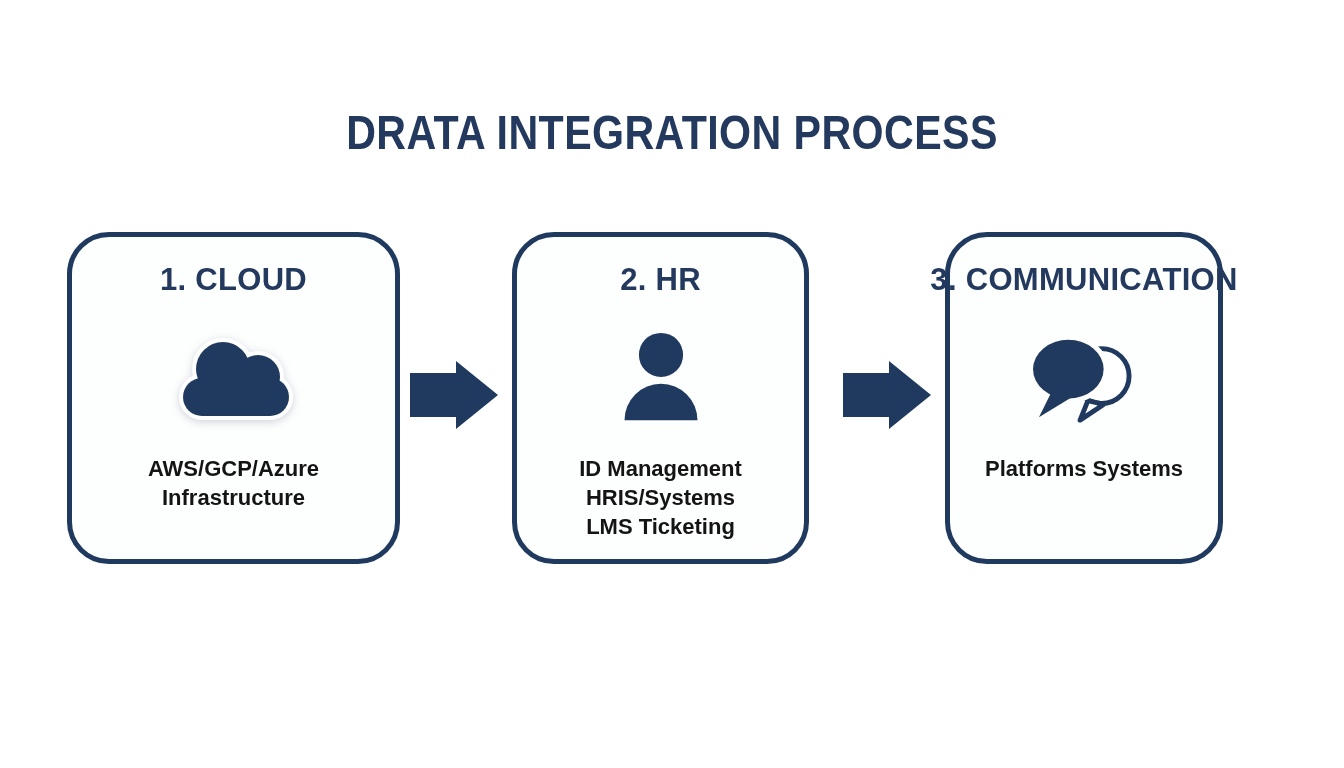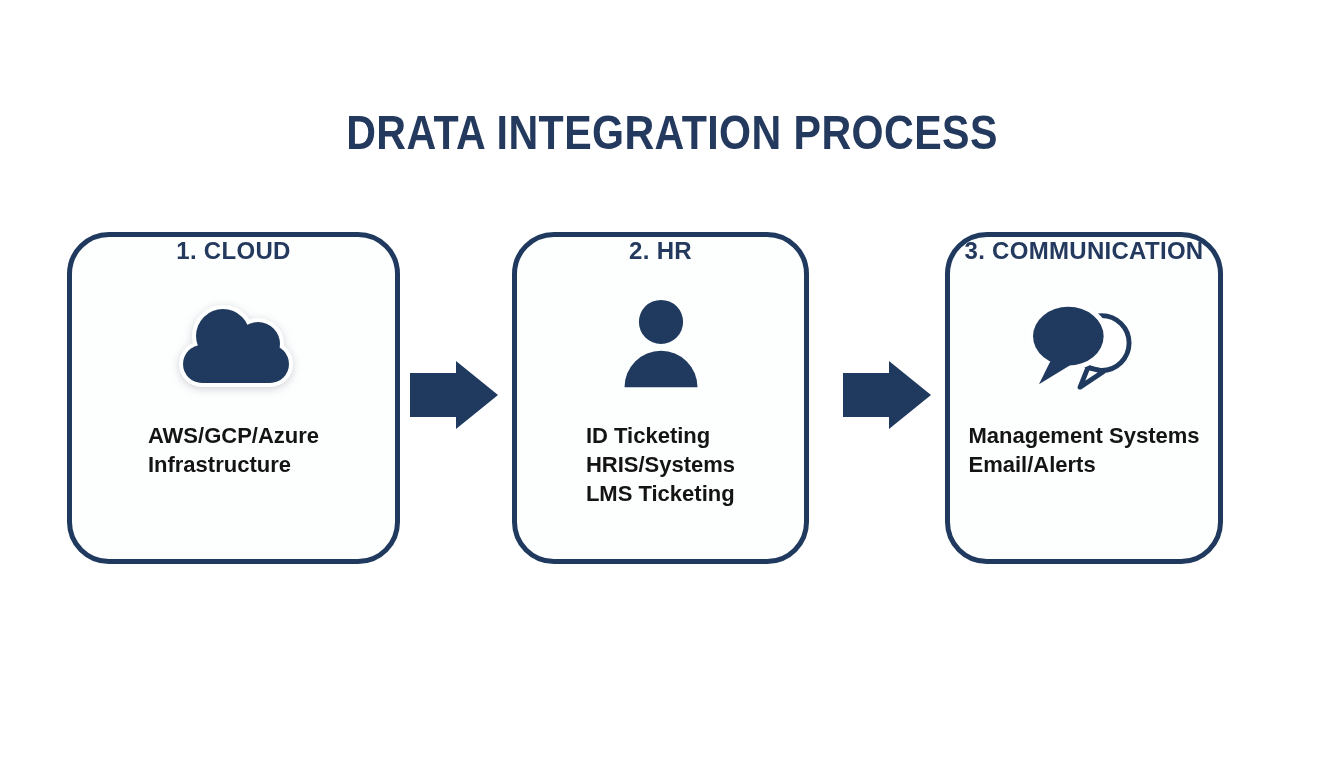--- a/index.html
+++ b/index.html
@@ -37,37 +37,39 @@
     border: 5px solid #1f3a5e;
     border-radius: 42px;
     display: flex;
     flex-direction: column;
     align-items: center;
   }
   .step-1 { left: 67px;  width: 333px; }
   .step-2 { left: 512px; width: 297px; }
   .step-3 { left: 945px; width: 278px; }
   .step-heading {
-    font-size: 24px;
+    margin-top: 25px;
+    font-size: 31px;
     font-weight: 700;
     letter-spacing: 0.3px;
     color: #24395e;
     white-space: nowrap;
   }
   .icon-slot {
     height: 108px;
     margin-top: 26px;
     display: flex;
     align-items: center;
     justify-content: center;
   }
   .icon-slot svg { display: block; }
   .glow { filter: drop-shadow(0 2px 4px rgba(90,100,120,0.28)); }
   .step-lines {
     margin-top: 22px;
+    text-align: center;
   }
   .step-line {
     font-size: 22px;
     font-weight: 700;
     line-height: 29px;
     color: #141414;
     white-space: nowrap;
   }
   .connector {
     position: absolute;
@@ -115,21 +117,21 @@
     <div class="step-heading">2. HR</div>
     <div class="icon-slot">
       <svg width="96" height="98" viewBox="0 0 100 100" aria-hidden="true">
         <g fill="#1f3a5e">
           <circle cx="50" cy="26" r="23"></circle>
           <path d="M12,94 a38,38 0 0 1 76,0 z"></path>
         </g>
       </svg>
     </div>
     <div class="step-lines">
-      <div class="step-line">ID Ticketing</div>
+      <div class="step-line">ID Management</div>
       <div class="step-line">HRIS/Systems</div>
       <div class="step-line">LMS Ticketing</div>
     </div>
   </div>
 
   <div class="connector connector-2">
     <svg width="88" height="68" viewBox="0 0 88 68" aria-hidden="true">
       <polygon points="0,12 46,12 46,0 88,34 46,68 46,56 0,56" fill="#1f3a5e"></polygon>
     </svg>
   </div>
@@ -149,18 +151,17 @@
           <path d="M24,62 L10,90 L46,68 Z"></path>
         </g>
 
         <g fill="#1f3a5e">
           <ellipse cx="40" cy="41" rx="36" ry="30"></ellipse>
           <path d="M24,62 L10,90 L46,68 Z"></path>
         </g>
       </svg>
     </div>
     <div class="step-lines">
-      <div class="step-line">Management Systems</div>
-      <div class="step-line">Email/Alerts</div>
+      <div class="step-line">Platforms Systems</div>
     </div>
   </div>
 
 </div>
 
 </body></html>

